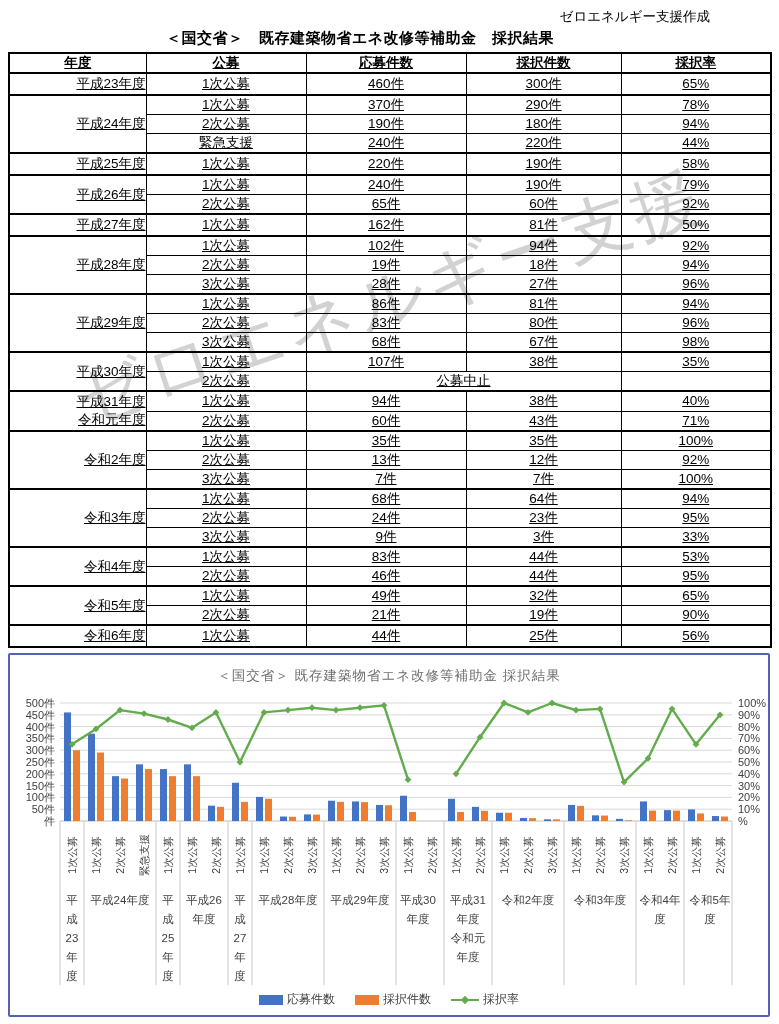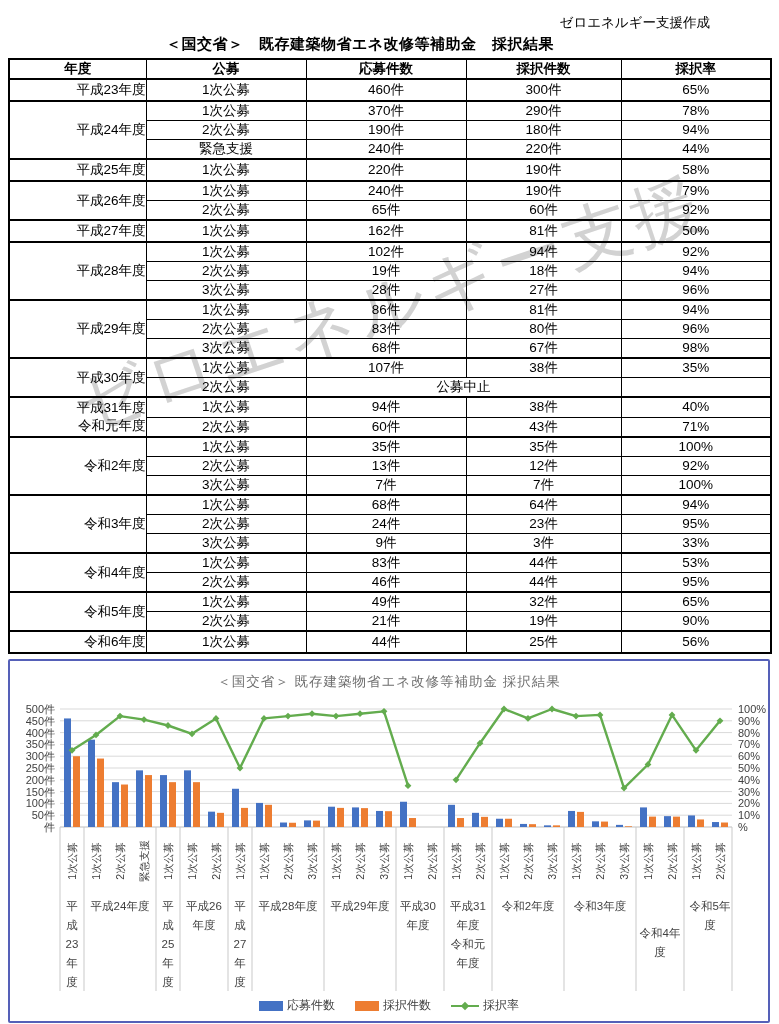--- a/index.html
+++ b/index.html
@@ -1,18 +1,18 @@
 <!DOCTYPE html>
 <html><head>
 <meta charset="utf-8">
 <style>
   * { margin:0; padding:0; box-sizing:border-box; }
   html,body { width:779px; height:1024px; background:#ffffff; overflow:hidden;
               font-family:"Liberation Sans", sans-serif; color:#000; }
-  .page { position:relative; width:721px; height:1024px; padding:10px 9px 0 8px; }
+  .page { position:relative; width:721px; height:1024px; padding:4px 9px 0 8px;text-decoration:underline; }
 
   
   .doc-header { position:relative; height:48px; }
   .credit { position:absolute; top:4px; right:2px; font-size:13.5px; }
   .doc-title { position:absolute; top:25px; left:0; right:0; text-align:center;
                font-size:15px; font-weight:bold; letter-spacing:0.5px; }
 
   
   .table-wrap { position:relative; }
   .watermark { position:absolute; left:70px; top:305px; z-index:0; white-space:nowrap;
@@ -448,21 +448,21 @@
         <div class="year-label" style="left: 242px; width: 72px; top: 236px;">平成28年度</div>
         <div class="year-label" style="left: 314px; width: 72px; top: 236px;">平成29年度</div>
         <div class="year-label" style="left: 384px; width: 48px; top: 236px;">平成30
 年度</div>
         <div class="year-label" style="left: 434px; width: 48px; top: 236px;">平成31
 年度
 令和元
 年度</div>
         <div class="year-label" style="left: 482px; width: 72px; top: 236px;">令和2年度</div>
         <div class="year-label" style="left: 554px; width: 72px; top: 236px;">令和3年度</div>
-        <div class="year-label" style="left: 626px; width: 48px; top: 236px; margin-top: 27px;">令和4年
+        <div class="year-label" style="left: 626px; width: 48px; top: 236px;">令和4年
 度</div>
         <div class="year-label" style="left: 643px; width: 48px; top: 236px; margin-left: 33px;">令和5年
 度</div>
       </div>
     <div class="chart-legend">
         <div class="legend-item">
           <span class="swatch-bar" style="background: rgb(68, 114, 196);"></span>
           <span>応募件数</span>
         </div>
         <div class="legend-item">

